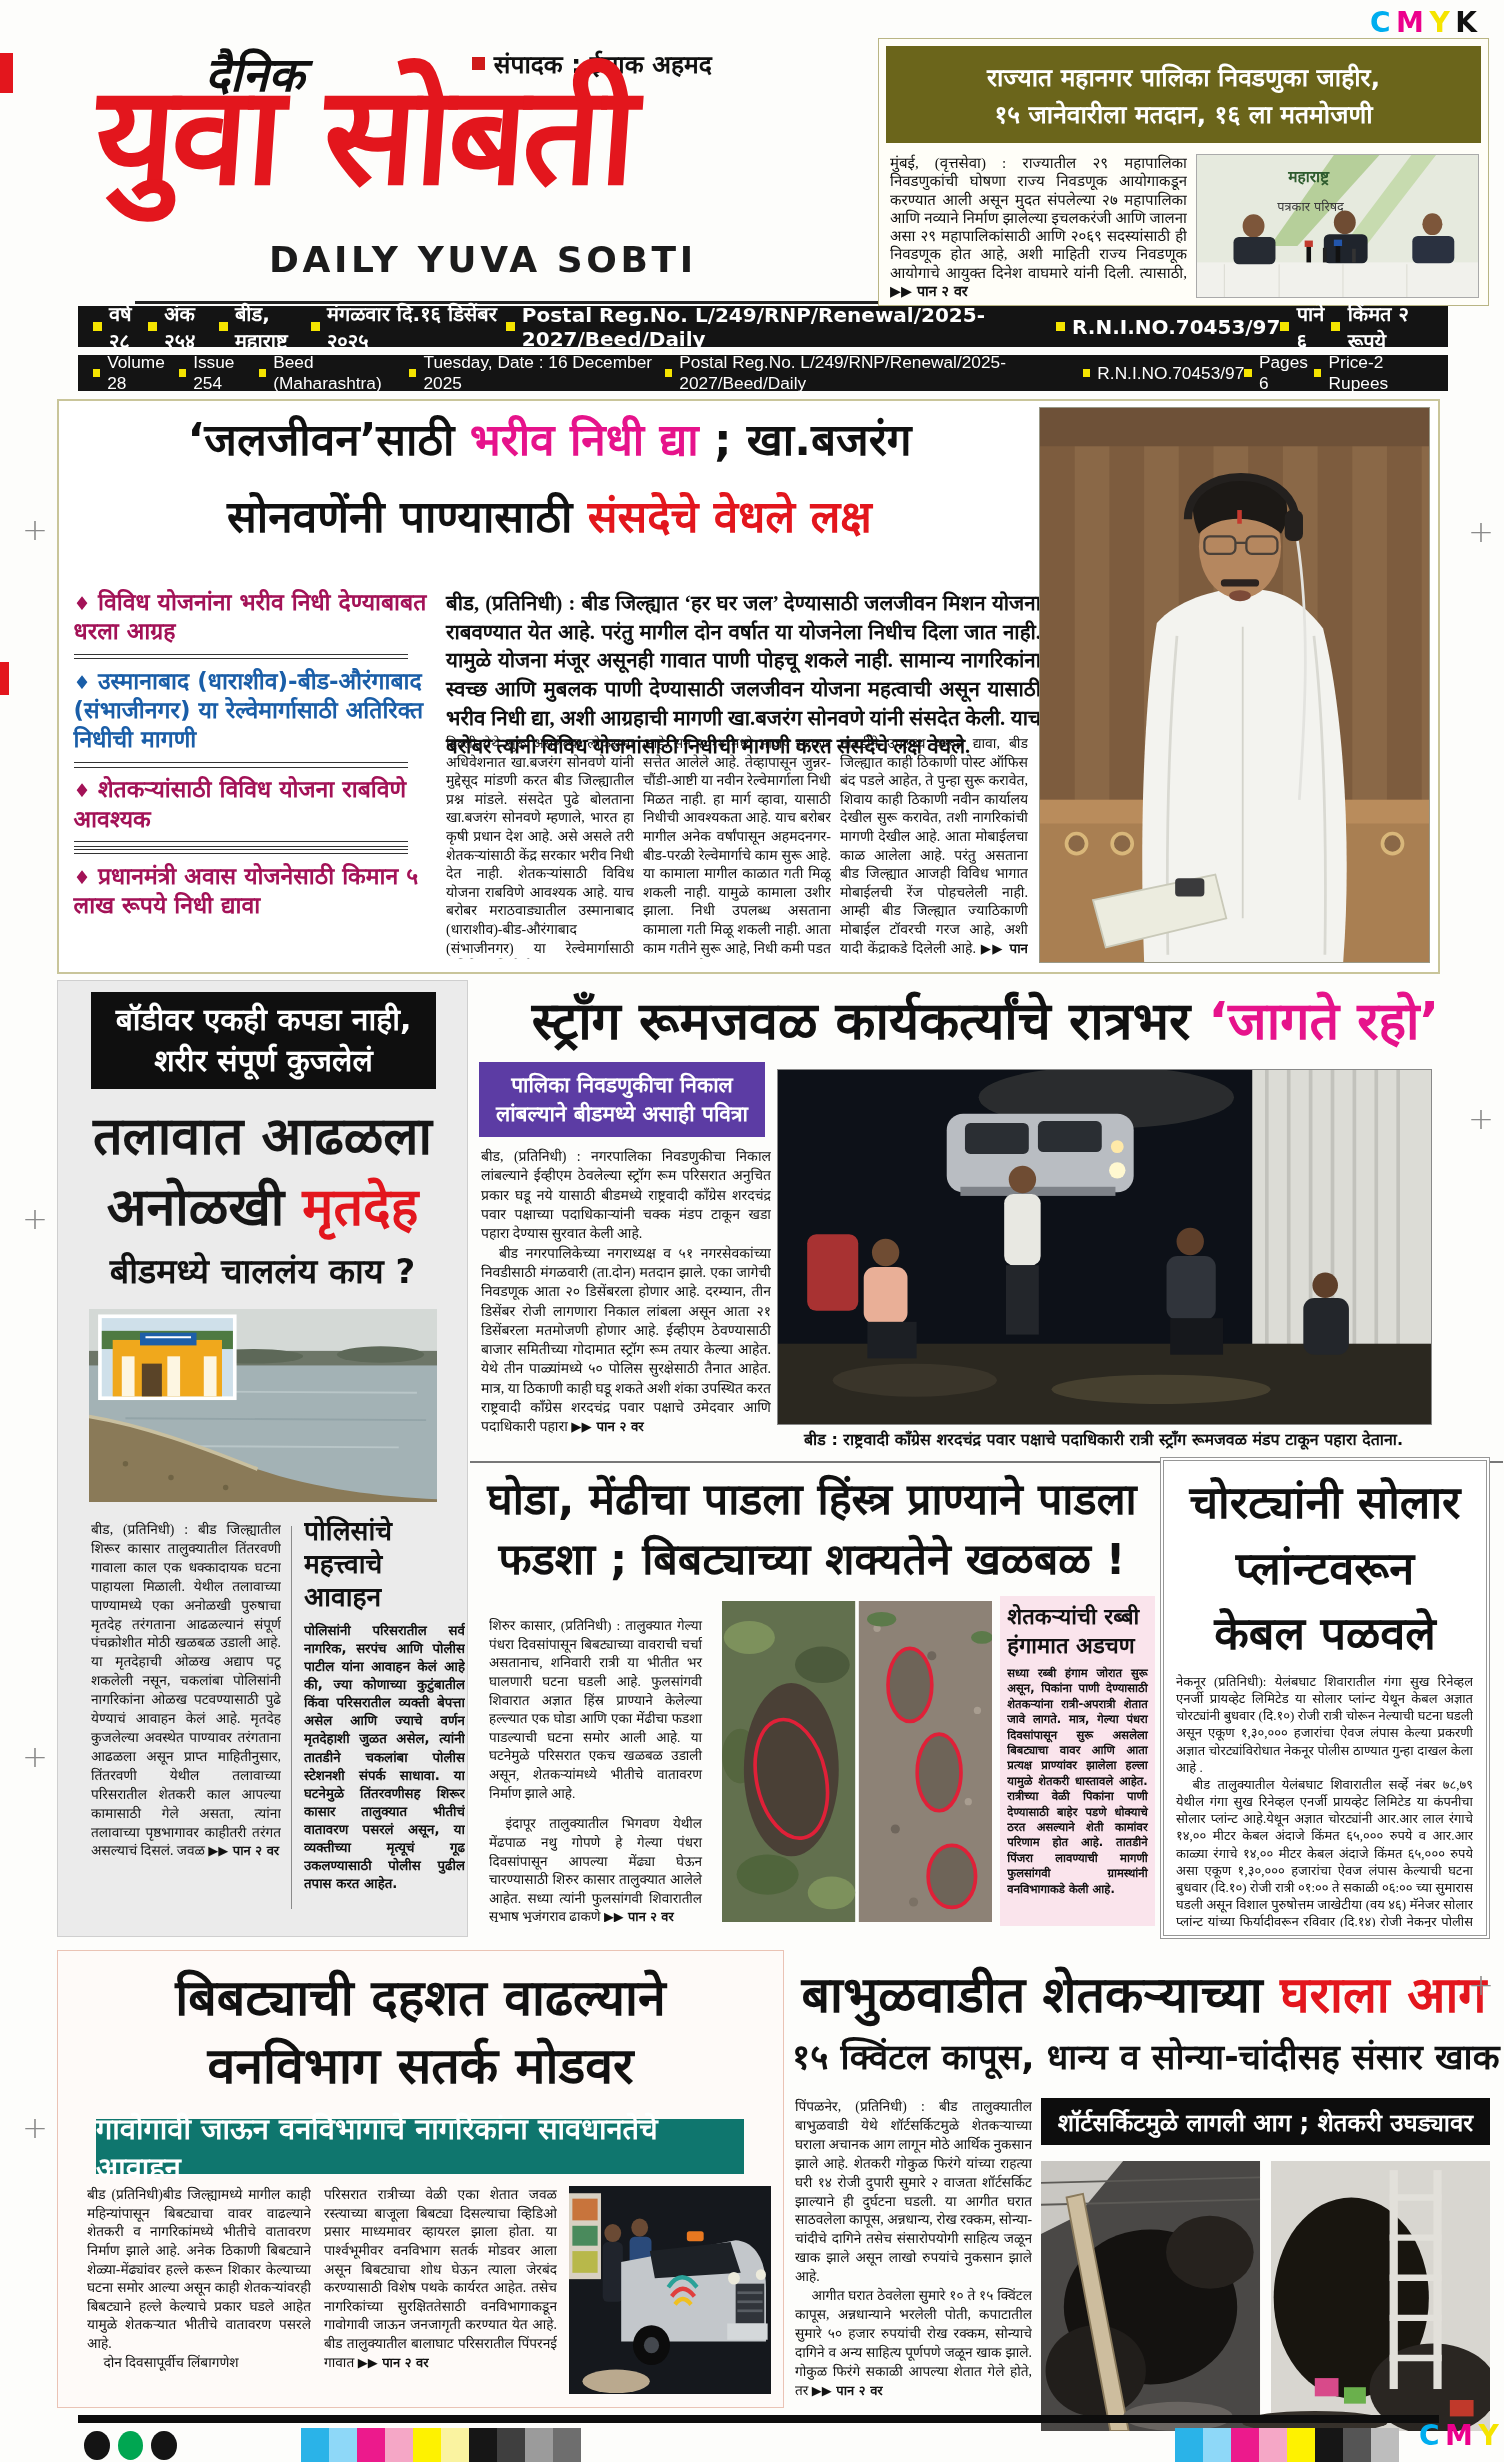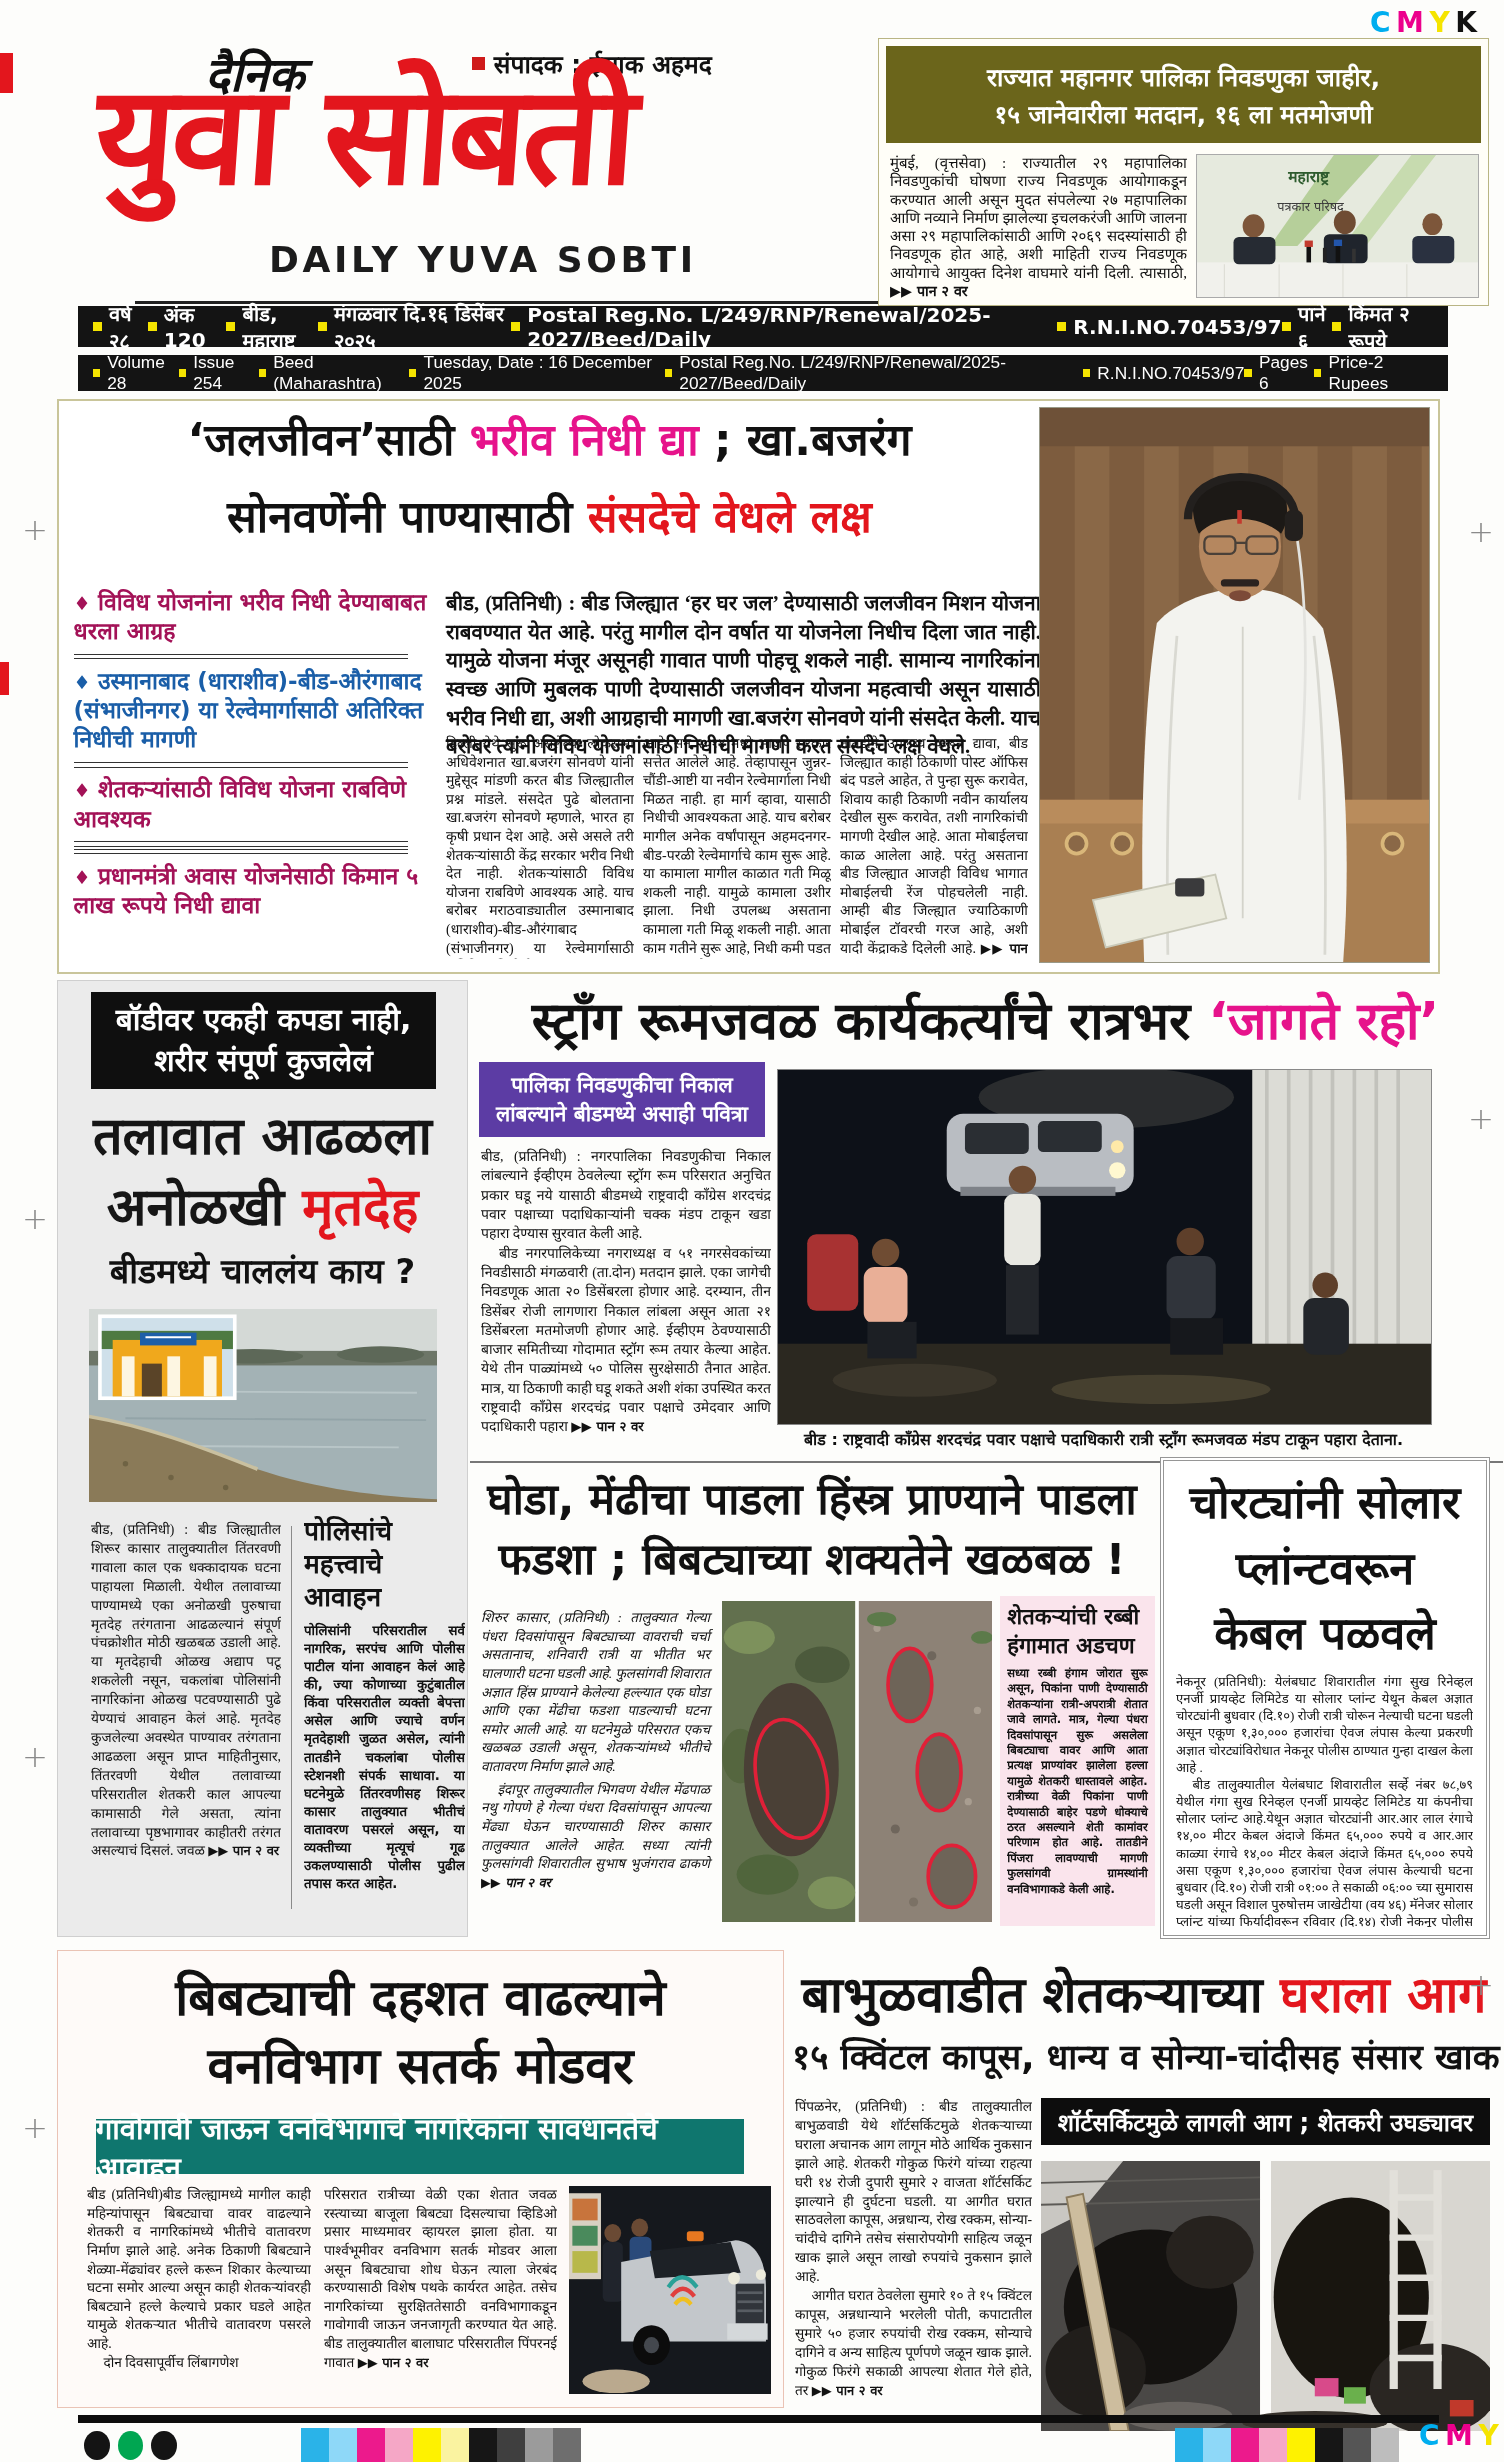--- a/index.html
+++ b/index.html
@@ -90,21 +90,21 @@
   #sr-photo{left:777px;top:1069px;width:653px;height:354px;border:0.9px solid #888;}
   #sr-caption{left:777px;top:1428px;width:653px;text-align:center;font-size:16px;font-weight:bold;
               font-family:"DejaVu Sans",sans-serif;}
   #mid-divider{left:470px;top:1461px;width:1033px;height:1.8px;background:#777;}
 
   
   #horse-h1{left:470px;top:1468px;width:684px;font-size:43px;text-align:center;white-space:nowrap;}
   #horse-h2{left:470px;top:1528px;width:684px;font-size:43px;text-align:center;white-space:nowrap;}
   #horse-body{left:477px;top:1605px;width:237px;height:317px;font-size:13.5px;line-height:1.38;
               text-align:justify;overflow:hidden;}
-  #horse-body p{margin:4px;font-style:italic;} #horse-body p+p{text-indent:16.4px;}
+  #horse-body p{margin:12px;} #horse-body p+p{text-indent:16.4px;}
   #paw-photos{left:722px;top:1601px;width:270px;height:321px;}
   #rabi{left:1000px;top:1596px;width:155px;height:330px;background:#fae4ec;padding:7.3px 7.3px;box-sizing:border-box;}
   #rabi .rh{font-size:22px;line-height:1.3;}
   #rabi .rb{margin-top:5.5px;font-family:"DejaVu Sans",sans-serif;font-weight:600;font-size:11.5px;line-height:1.34;}
 
   
   #solar-box{left:1160px;top:1457px;width:330px;height:482px;border:4.6px double #969696;background:#fff;box-sizing:border-box;}
   .solar-h{position:absolute;width:100%;text-align:center;font-size:45px;}
   #solar-h1{top:9px;} #solar-h2{top:75px;} #solar-h3{top:140px;}
   #solar-body{position:absolute;left:12px;top:212px;width:297px;height:254px;font-size:13px;
@@ -198,21 +198,21 @@
     </svg>
   </div>
 
   <div class="abs infobar" id="bar-mr">
     <span class="item">
         <i class="ysq"></i>
         <span class="t">वर्ष २८</span>
       </span>
     <span class="item">
         <i class="ysq"></i>
-        <span class="t">अंक 120</span>
+        <span class="t">अंक २५४</span>
       </span>
     <span class="item">
         <i class="ysq"></i>
         <span class="t">बीड, महाराष्ट्र</span>
       </span>
     <span class="item">
         <i class="ysq"></i>
         <span class="t">मंगळवार दि.१६ डिसेंबर २०२५</span>
       </span>
     <span class="item">

